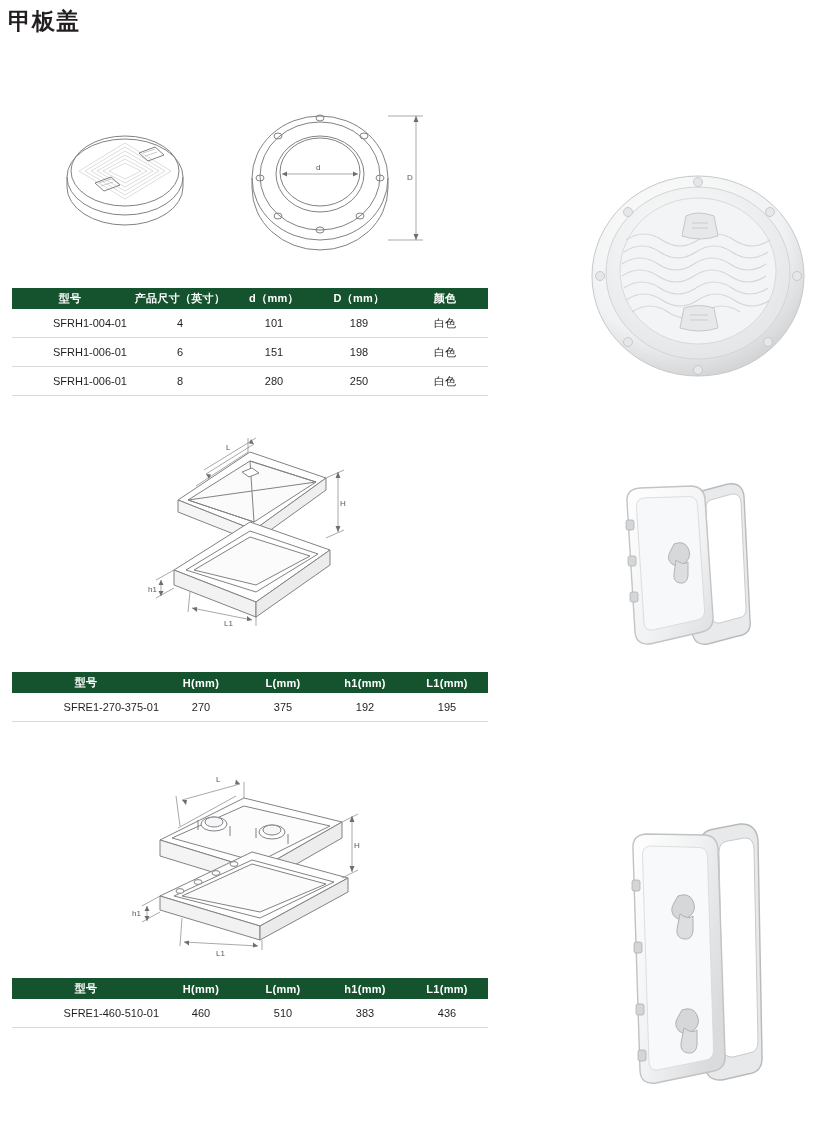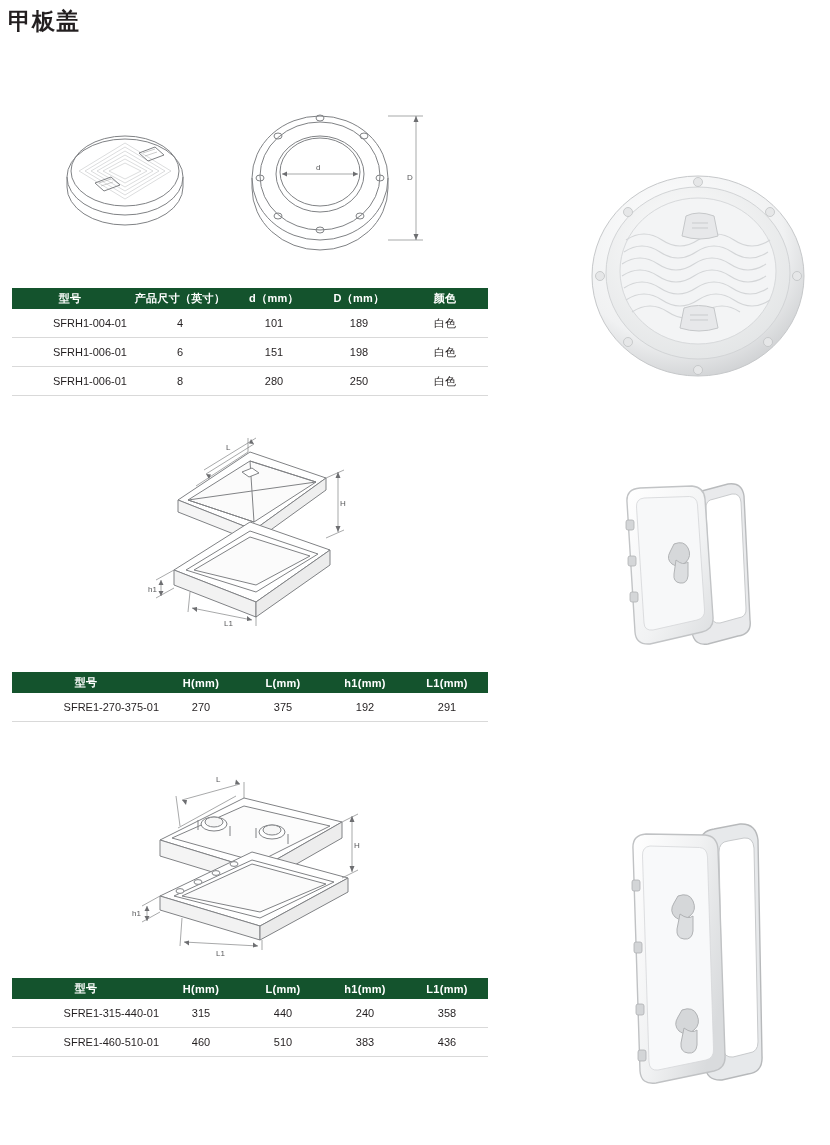--- a/index.html
+++ b/index.html
@@ -360,21 +360,21 @@
         <th>h1(mm)</th>
         <th>L1(mm)</th>
       </tr>
     </thead>
     <tbody>
       <tr>
         <td class="model">SFRE1-270-375-01</td>
         <td>270</td>
         <td>375</td>
         <td>192</td>
-        <td>291</td>
+        <td>195</td>
       </tr>
     </tbody>
   </table>
 
   <div class="draw" id="draw-hatch-long">
     <svg width="250" height="200" viewBox="0 0 250 200">
 
       <g class="outline">
         <path d="M40 80 L124 38 L222 62 L138 110 Z" fill="#ffffff"></path>
         <path d="M52 78 L124 46 L210 66 L138 102 Z" fill="#fcfcfc"></path>
@@ -483,27 +483,20 @@
       <tr>
         <th>型号</th>
         <th>H(mm)</th>
         <th>L(mm)</th>
         <th>h1(mm)</th>
         <th>L1(mm)</th>
       </tr>
     </thead>
     <tbody>
       <tr>
-        <td class="model">SFRE1-315-440-01</td>
-        <td>315</td>
-        <td>440</td>
-        <td>240</td>
-        <td>358</td>
-      </tr>
-      <tr>
         <td class="model">SFRE1-460-510-01</td>
         <td>460</td>
         <td>510</td>
         <td>383</td>
         <td>436</td>
       </tr>
     </tbody>
   </table>
 
 </div>

